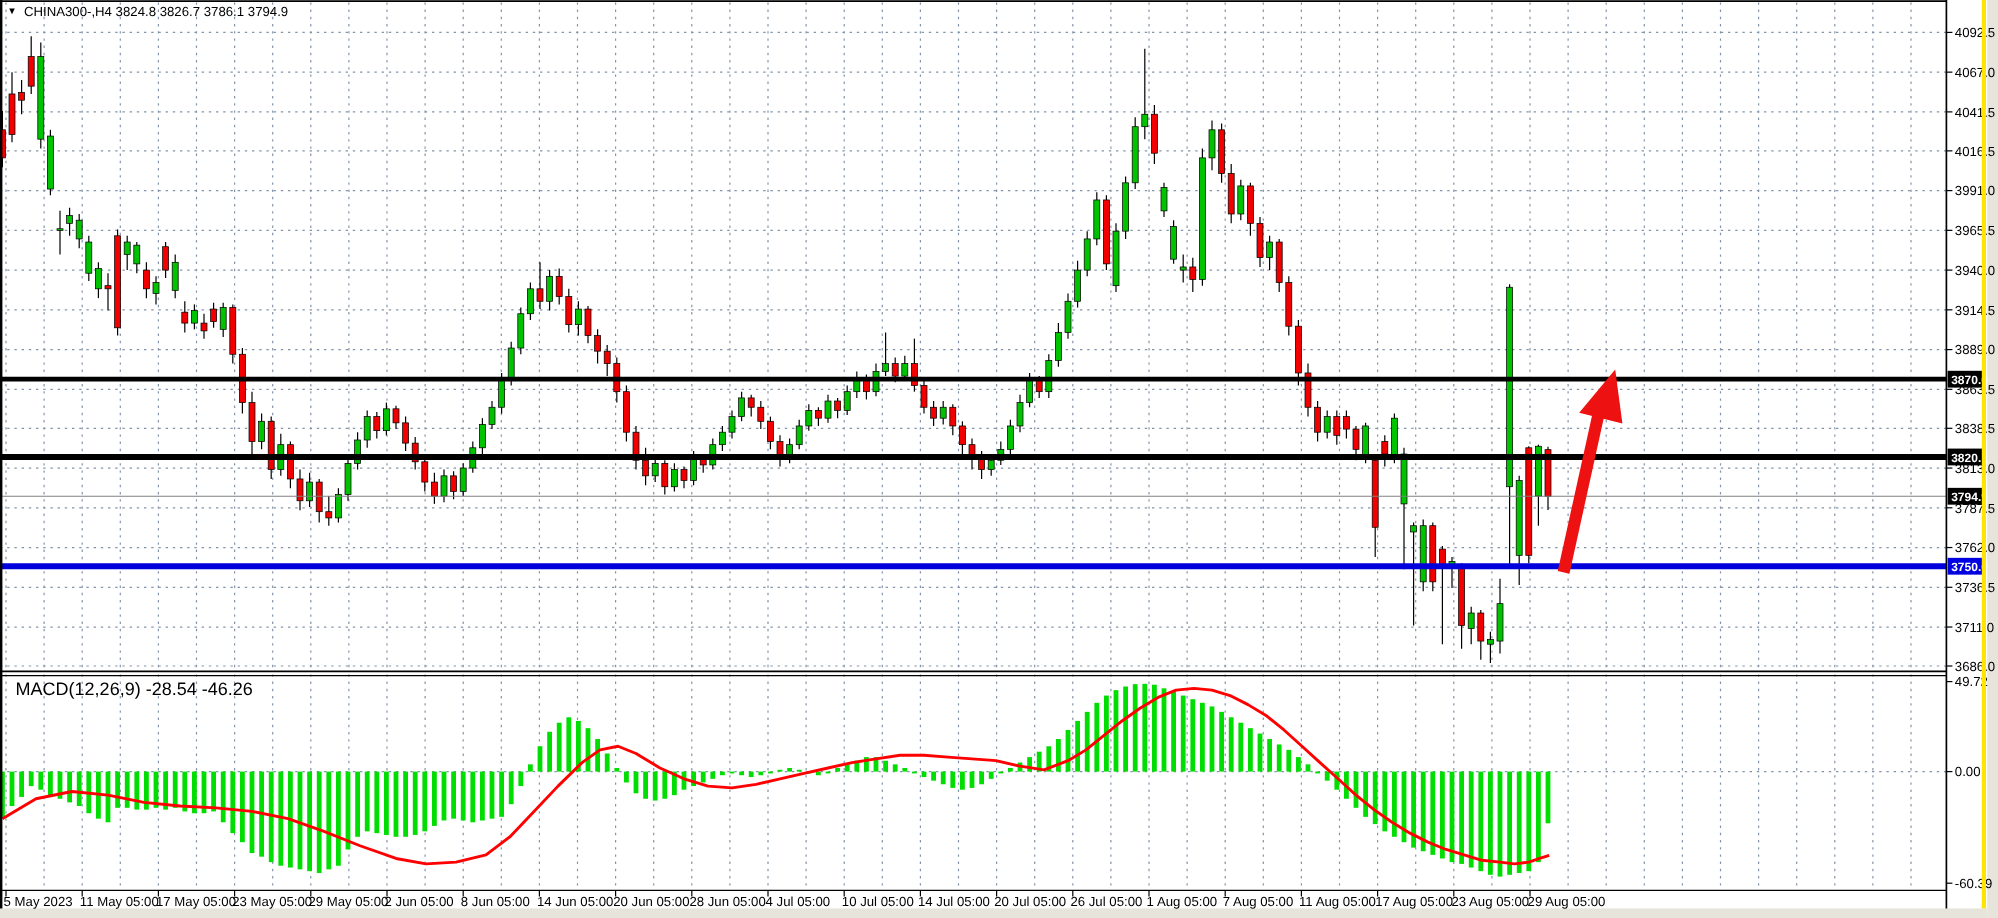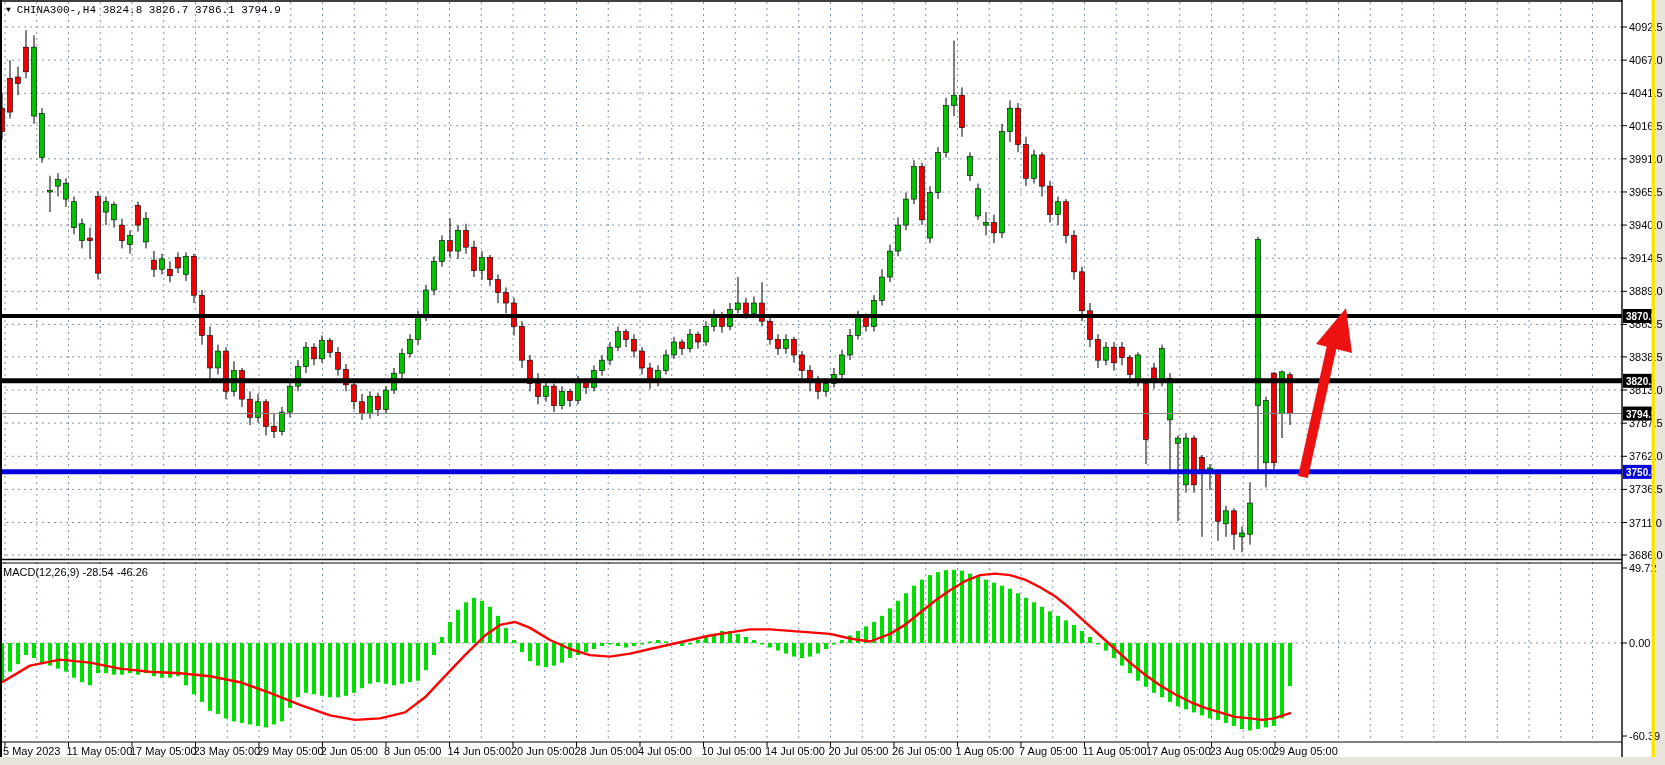--- a/index.html
+++ b/index.html
@@ -1,21 +1,21 @@
 <!DOCTYPE html>
 <html><head>
 <meta charset="utf-8">
 <style>
   html,body{margin:0;padding:0;background:#ffffff;}
   .window{position:relative;width:1665px;height:765px;overflow:hidden;background:#ffffff;
           font-family:"Liberation Sans",sans-serif;}
   svg{position:absolute;left:0;top:0;}
-  .ohlc-header{position:absolute;left:6px;top:4px;font-size:11px;color:#000;white-space:nowrap;z-index:5;font-family:Liberation Mono, monospace;}
+  .ohlc-header{position:absolute;left:6px;top:4px;font-size:11px;color:#000;white-space:nowrap;z-index:5;}
   .ohlc-header .tri{font-size:8px;vertical-align:1px;margin-right:6px;}
-  .macd-header{position:absolute;left:3px;top:566px;font-size:11px;color:#000;white-space:nowrap;z-index:5;}
+  .macd-header{position:absolute;left:13px;top:566px;font-size:15px;color:#000;white-space:nowrap;z-index:5;}
 </style>
 </head>
 <body>
 
 <div class="window">
   <svg id="cv" width="1665" height="765">
       <rect x="0" y="0" width="1665" height="765" fill="#ffffff"></rect>
       <rect x="1656" y="0" width="9" height="765" fill="#e7e4db"></rect>
       <rect x="0" y="757" width="1656" height="8" fill="#e7e4db"></rect>
       <g>

